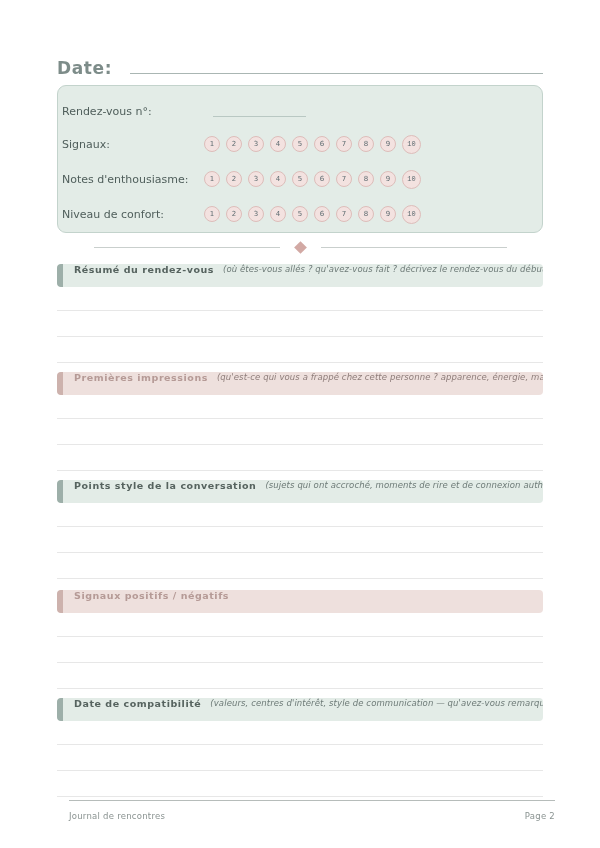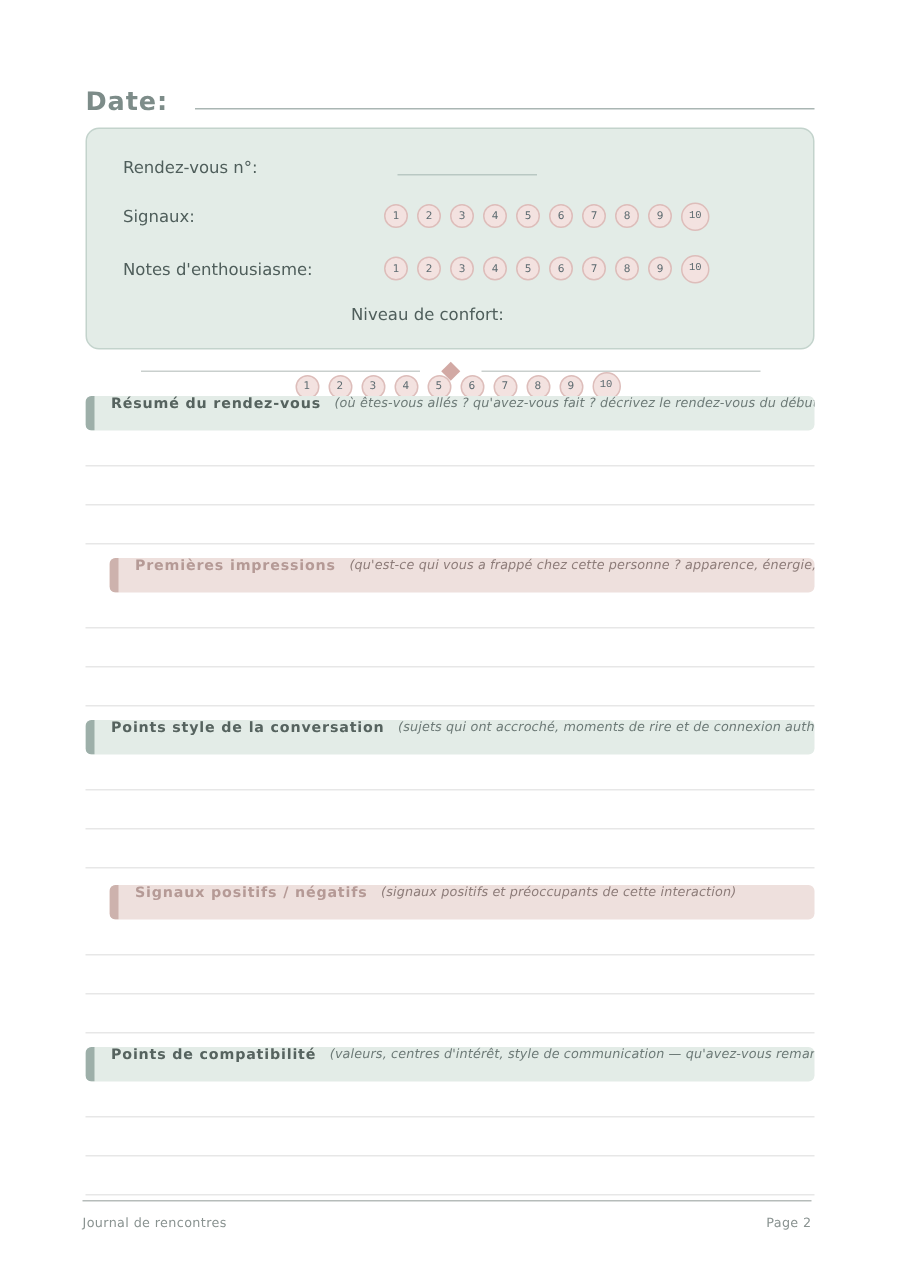--- a/index.html
+++ b/index.html
@@ -57,31 +57,30 @@
     top: 85px;
     width: 486px;
     height: 148px;
     box-sizing: border-box;
     background: #e3ece7;
     border: 1px solid #c3d3cc;
     border-radius: 9px;
   }
   .card-row {
     position: absolute;
-    left: 24px;
+    left: 4px;
     right: 14px;
     height: 22px;
     display: flex;
     align-items: center;
-    gap: 32px;
   }
   .card-row.r1 { top: 14px; }
   .card-row.r2 { top: 47px; }
   .card-row.r3 { top: 82px; }
-  .card-row.r4 { top: 117px; flex-direction: column; }
+  .card-row.r4 { top: 117px; }
 
   .row-label {
     font-size: 11px;
     color: #4f5e5b;
     white-space: nowrap;
     width: 142px;
     flex: none;
   }
   .num-rule {
     width: 93px;
@@ -145,21 +144,21 @@
     height: 23px;
     border-radius: 4px;
     display: flex;
     align-items: flex-start;
     padding-left: 17px;
     box-sizing: border-box;
     overflow: hidden;
     white-space: nowrap;
   }
   .sec-head.green { background: #e3ece7; }
-  .sec-head.rose  { background: #eee0dd; margin-left: 16px; }
+  .sec-head.rose  { background: #eee0dd; }
 
   .accent {
     position: absolute;
     left: 0; top: 0;
     width: 6px;
     height: 23px;
     border-radius: 3px 0 0 3px;
   }
   .accent.green { background: #9dafa9; }
   .accent.rose  { background: #cdb2ad; }
@@ -185,21 +184,21 @@
   .wline {
     height: 1px;
     background: #e7e7e7;
     margin-top: 25px;
   }
   .wline:first-child { margin-top: 23px; }
 
   
   .footer {
     position: absolute;
-    left: 55px;
+    left: 69px;
     top: 800px;
     width: 486px;
   }
   .footer-rule {
     height: 1px;
     background: #b6bcba;
     width: 100%;
   }
   .footer-inner {
     display: flex;
@@ -320,33 +319,32 @@
       <div class="wline"></div>
       <div class="wline"></div>
       <div class="wline"></div>
     </div>
   </div>
 
   <div class="section" style="top:590px;">
     <div class="sec-head rose">
       <span class="accent rose"></span>
       <span class="sec-title rose">Signaux positifs / négatifs</span>
-      <span class="sec-hint rose">(signaux positifs et préoccupants de cette interaction)</span>
     </div>
     <div class="lines">
       <div class="wline"></div>
       <div class="wline"></div>
       <div class="wline"></div>
     </div>
   </div>
 
   <div class="section" style="top:698px;">
     <div class="sec-head green">
       <span class="accent green"></span>
-      <span class="sec-title green">Points de compatibilité</span>
+      <span class="sec-title green">Date de compatibilité</span>
       <span class="sec-hint green">(valeurs, centres d'intérêt, style de communication — qu'avez-vous remarqué ?)</span>
     </div>
     <div class="lines">
       <div class="wline"></div>
       <div class="wline"></div>
       <div class="wline"></div>
     </div>
   </div>
 
   <div class="footer">

